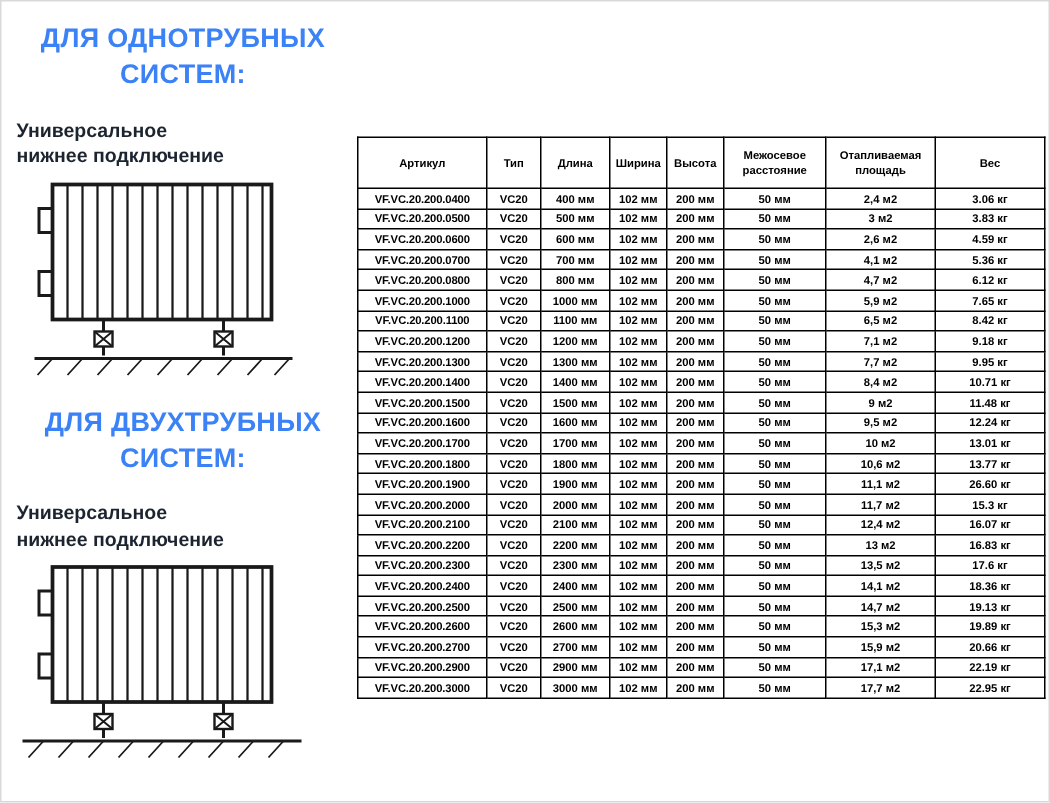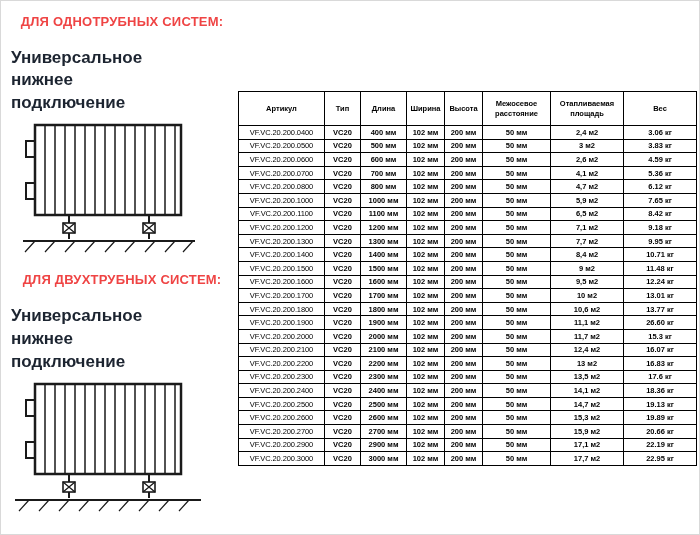--- a/index.html
+++ b/index.html
@@ -10,26 +10,26 @@
     background:#ffffff;
     border:1px solid #d9d9d9;
     font-family:"Liberation Sans","DejaVu Sans",sans-serif;
     color:#1c2430;
     overflow:hidden;
   }
   .left-panel {
     position:absolute; left:8px; top:6px; width:226px;
   }
   .heading {
-    font-size:13px; font-weight:bold; text-align:center;
-    line-height:1.35; letter-spacing:0.2px; color:#ef4444;
+    font-size:18px; font-weight:bold; text-align:center;
+    line-height:1.35; letter-spacing:0.2px; color:#3b82f6;
     margin-top:6px;
   }
   .subheading {
-    font-size:17px; font-weight:bold; text-align:left;
+    font-size:13px; font-weight:bold; text-align:left;
     line-height:1.35; color:#1c2430;
     margin:16px 0 4px 2px; width:150px;
   }
   .diagram { display:block; margin:6px 0 10px 2px; }
   .table-wrap {
     position:absolute; left:237px; top:90px; width:458px;
   }
   table.spec {
     border-collapse:collapse; width:458px;
     font-size:7.5px; color:#000;
@@ -39,21 +39,21 @@
     border:1px solid #000;
     text-align:center; vertical-align:middle;
     padding:1px 1px;
     overflow:hidden; white-space:nowrap;
   }
   table.spec th {
     font-weight:bold; white-space:normal; line-height:1.25;
     height:34px; padding:2px 2px;
   }
   table.spec tbody td { height:13.6px; font-weight:bold; }
-  table.spec tbody td:first-child { font-weight:normal; letter-spacing:-0.1px; }
+  table.spec tbody td:first-child { font-weight:bold; letter-spacing:-0.1px; }
   svg .ln { stroke:#1a1a1a; fill:none; }
 </style>
 </head>
 <body>
 
 <div class="page">
 
   <div class="left-panel">
 
     <div class="heading">ДЛЯ ОДНОТРУБНЫХ СИСТЕМ:</div>

